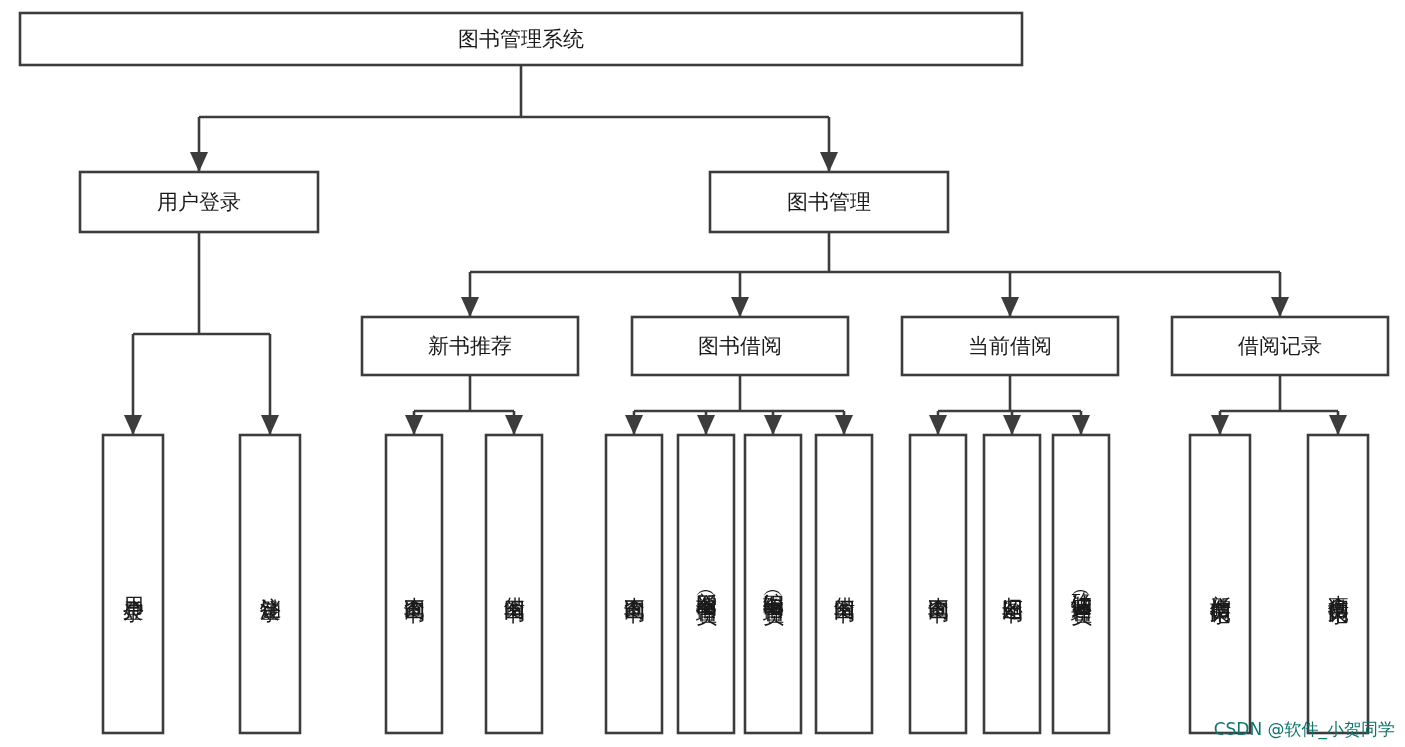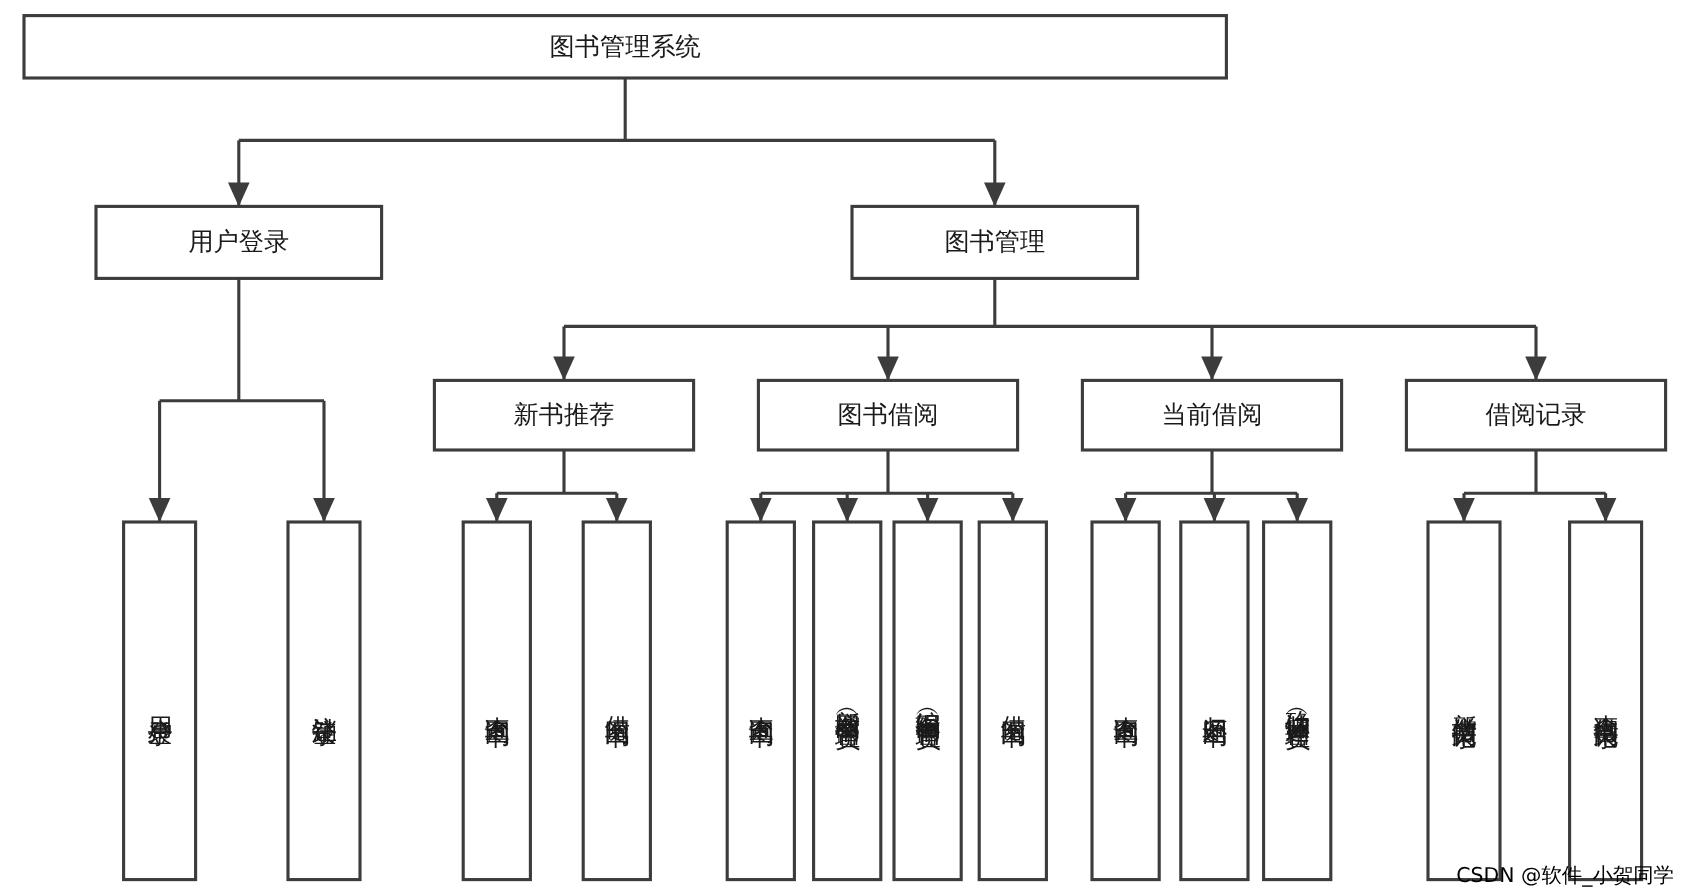--- a/index.html
+++ b/index.html
@@ -59,21 +59,21 @@
     white-space: nowrap;
     text-align: center;
     font-family: "DejaVu Sans", "Liberation Sans", sans-serif;
     pointer-events: none;
   }
   .watermark {
     position: absolute;
     right: 10px;
     bottom: 6px;
     font-size: 17px;
-    color: #000000;
+    color: #0f766e;
     font-family: "DejaVu Sans", "Liberation Sans", sans-serif;
     white-space: nowrap;
   }
 </style>
 </head>
 <body>
 
 <div id="diagram-root">
 
   <svg class="flow" viewBox="0 0 1405 747">

